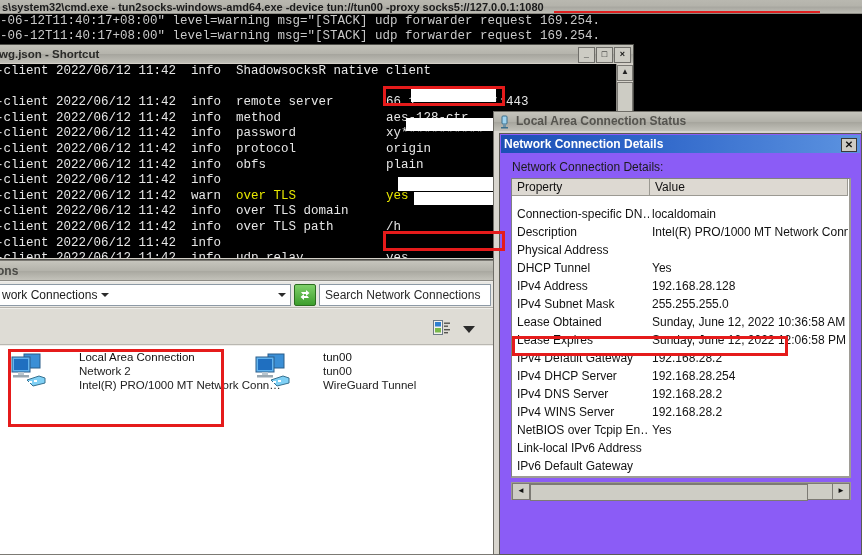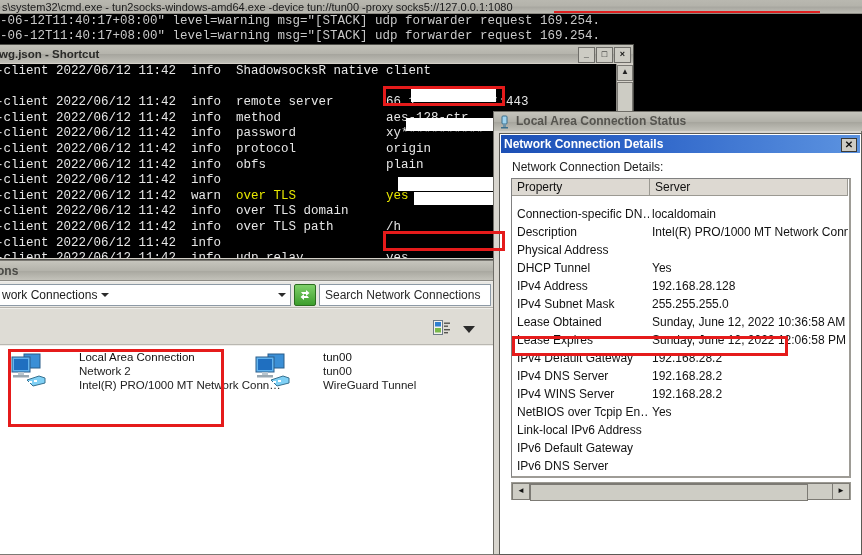--- a/index.html
+++ b/index.html
@@ -14,20 +14,21 @@
 
   
   #cmd-window{left:0;top:0;width:862px;height:300px;background:#000;}
   #cmd-titlebar{
     left:0;top:0;width:862px;height:14px;
     background:linear-gradient(to bottom,#b9b8b0 0%,#b4b3ab 45%,#a8a7a0 55%,#bdbcb4 100%);
     border-bottom:1px solid #8d8c85;
     color:#1b1b1b;font-size:11px;line-height:14px;
     padding-left:2px;white-space:nowrap;overflow:hidden;
     font-family:"Liberation Sans",sans-serif;
+    font-weight:bold;
   }
   #cmd-title-underline{
     left:554px;top:11px;width:266px;height:2px;background:#e02020;
   }
   #cmd-console{
     left:0;top:14px;width:862px;height:286px;background:#000;
     color:#c8c8c8;font-family:"Liberation Mono","DejaVu Sans Mono",monospace;
     font-size:12.5px;line-height:15px;white-space:pre;overflow:hidden;
   }
   .cmd-line{height:15px;white-space:pre;}
@@ -117,21 +118,21 @@
     padding-left:22px;white-space:nowrap;overflow:hidden;
   }
   #lacs-icon{left:4px;top:3px;width:13px;height:14px;}
   #lacs-close{
     right:3px;top:3px;width:16px;height:14px;background:#ceccc4;border:1px solid #55544f;
     font-size:10px;font-weight:bold;line-height:12px;text-align:center;color:#111;
   }
 
   
   #ncd-window{left:499px;top:133px;width:363px;height:422px;
-    background:#ffffff;border:1px solid #5b5a55;}
+    background:#8b5cf6;border:1px solid #5b5a55;}
   #ncd-titlebar{
     left:1px;top:1px;width:359px;height:18px;
     background:linear-gradient(to right,#1c4fb5 0%,#2f66c9 40%,#5c93e0 100%);
     color:#fff;font-size:12px;font-weight:bold;line-height:18px;padding-left:3px;
     white-space:nowrap;overflow:hidden;
   }
   #ncd-close{
     right:3px;top:3px;width:16px;height:14px;background:#ceccc4;border:1px solid #3a3a37;
     font-size:10px;font-weight:bold;line-height:12px;text-align:center;color:#111;
   }
@@ -293,21 +294,21 @@
   <div class="abs" id="ncd-titlebar">
     <span>Network Connection Details</span>
     <div class="abs" id="ncd-close">✕</div>
   </div>
 
   <div class="abs" id="ncd-label">Network Connection Details:</div>
 
   <div class="abs" id="ncd-list">
     <div class="abs" id="ncd-header">
       <div class="hcell" style="width:132px">Property</div>
-      <div class="hcell" style="flex:1">Server</div>
+      <div class="hcell" style="flex:1">Value</div>
     </div>
     <div class="abs" id="ncd-rows" style="left:0;top:26px;width:336px;">
         <div class="ncd-row">
           <div class="ncd-prop">Connection-specific DN…</div>
           <div class="ncd-val">localdomain</div>
         </div>
         <div class="ncd-row">
           <div class="ncd-prop">Description</div>
           <div class="ncd-val">Intel(R) PRO/1000 MT Network Connecti</div>
         </div>
@@ -331,20 +332,24 @@
           <div class="ncd-prop">Lease Obtained</div>
           <div class="ncd-val">Sunday, June 12, 2022 10:36:58 AM</div>
         </div>
         <div class="ncd-row">
           <div class="ncd-prop">Lease Expires</div>
           <div class="ncd-val">Sunday, June 12, 2022 12:06:58 PM</div>
         </div>
         <div class="ncd-row">
           <div class="ncd-prop">IPv4 Default Gateway</div>
           <div class="ncd-val">192.168.28.2</div>
+        </div>
+        <div class="ncd-row">
+          <div class="ncd-prop">IPv4 DHCP Server</div>
+          <div class="ncd-val">192.168.28.254</div>
         </div>
         <div class="ncd-row">
           <div class="ncd-prop">IPv4 DNS Server</div>
           <div class="ncd-val">192.168.28.2</div>
         </div>
         <div class="ncd-row">
           <div class="ncd-prop">IPv4 WINS Server</div>
           <div class="ncd-val">192.168.28.2</div>
         </div>
         <div class="ncd-row">

